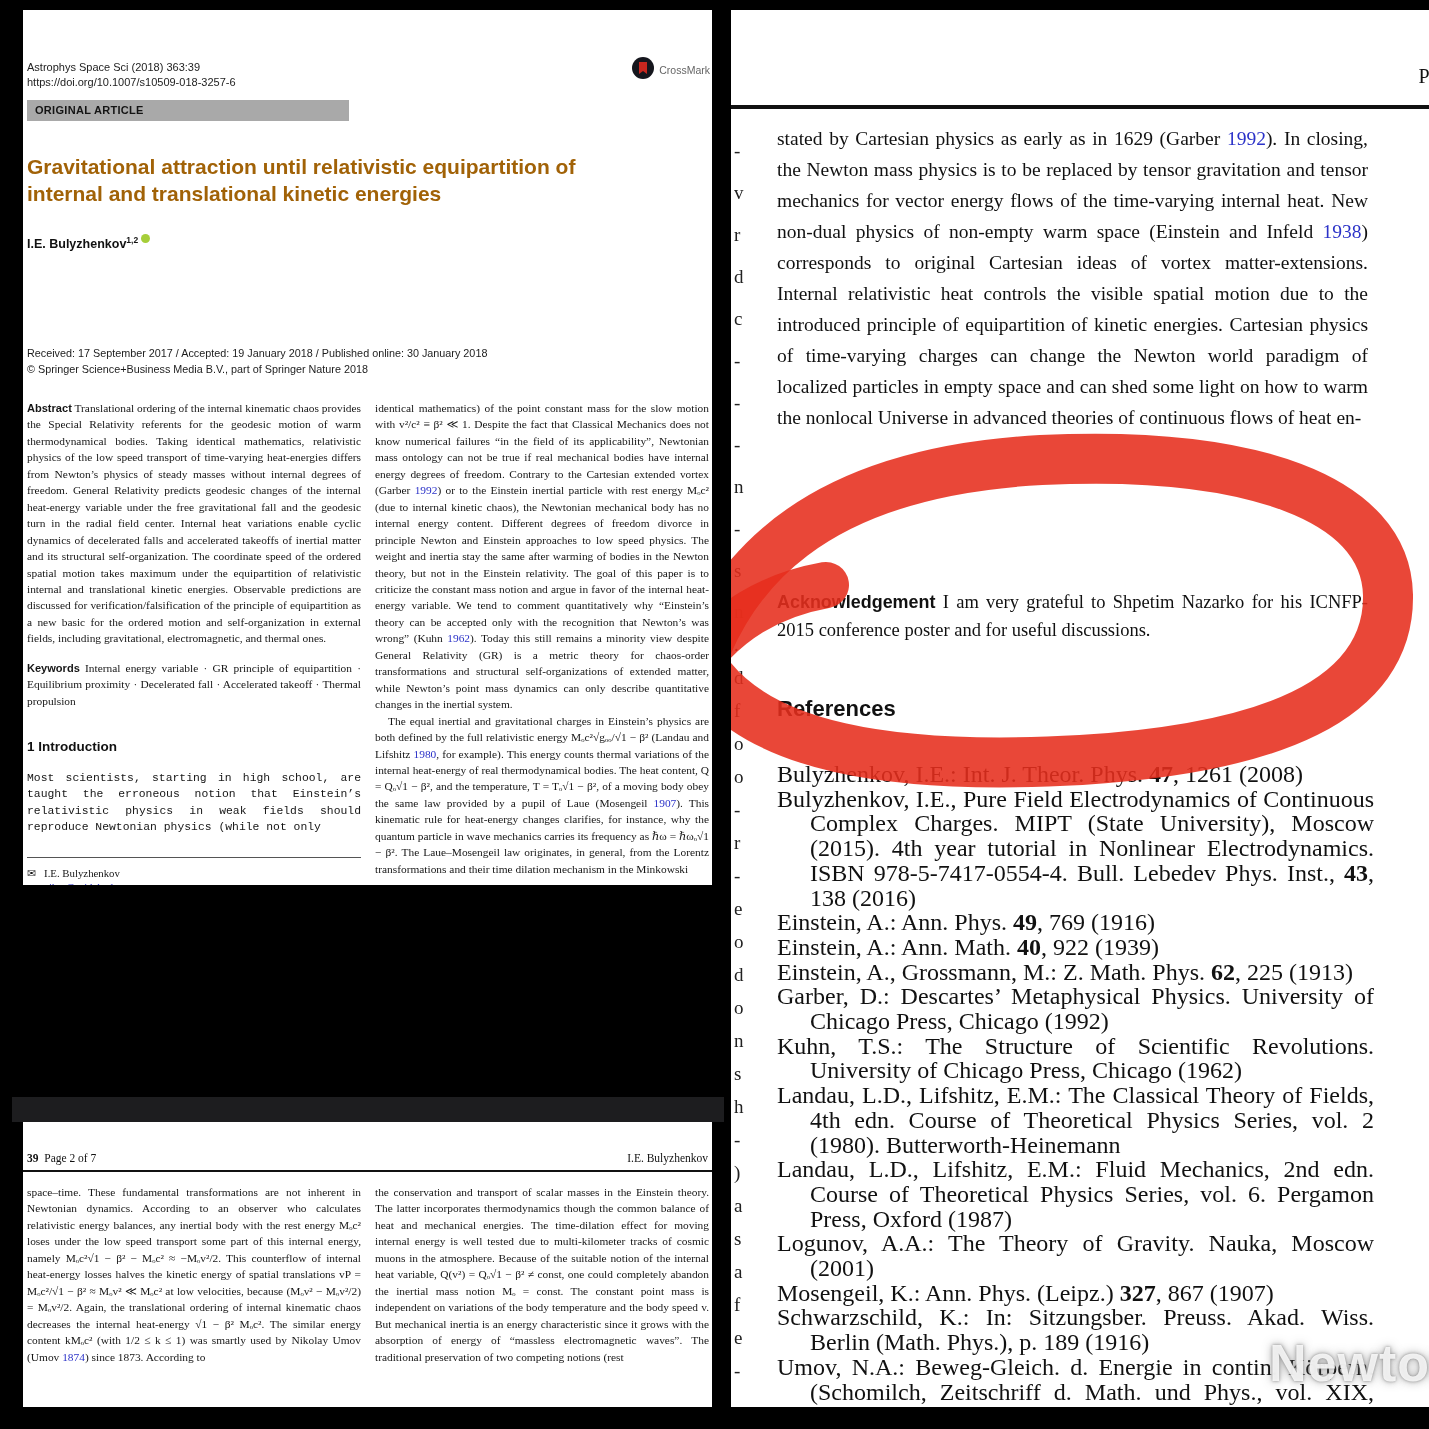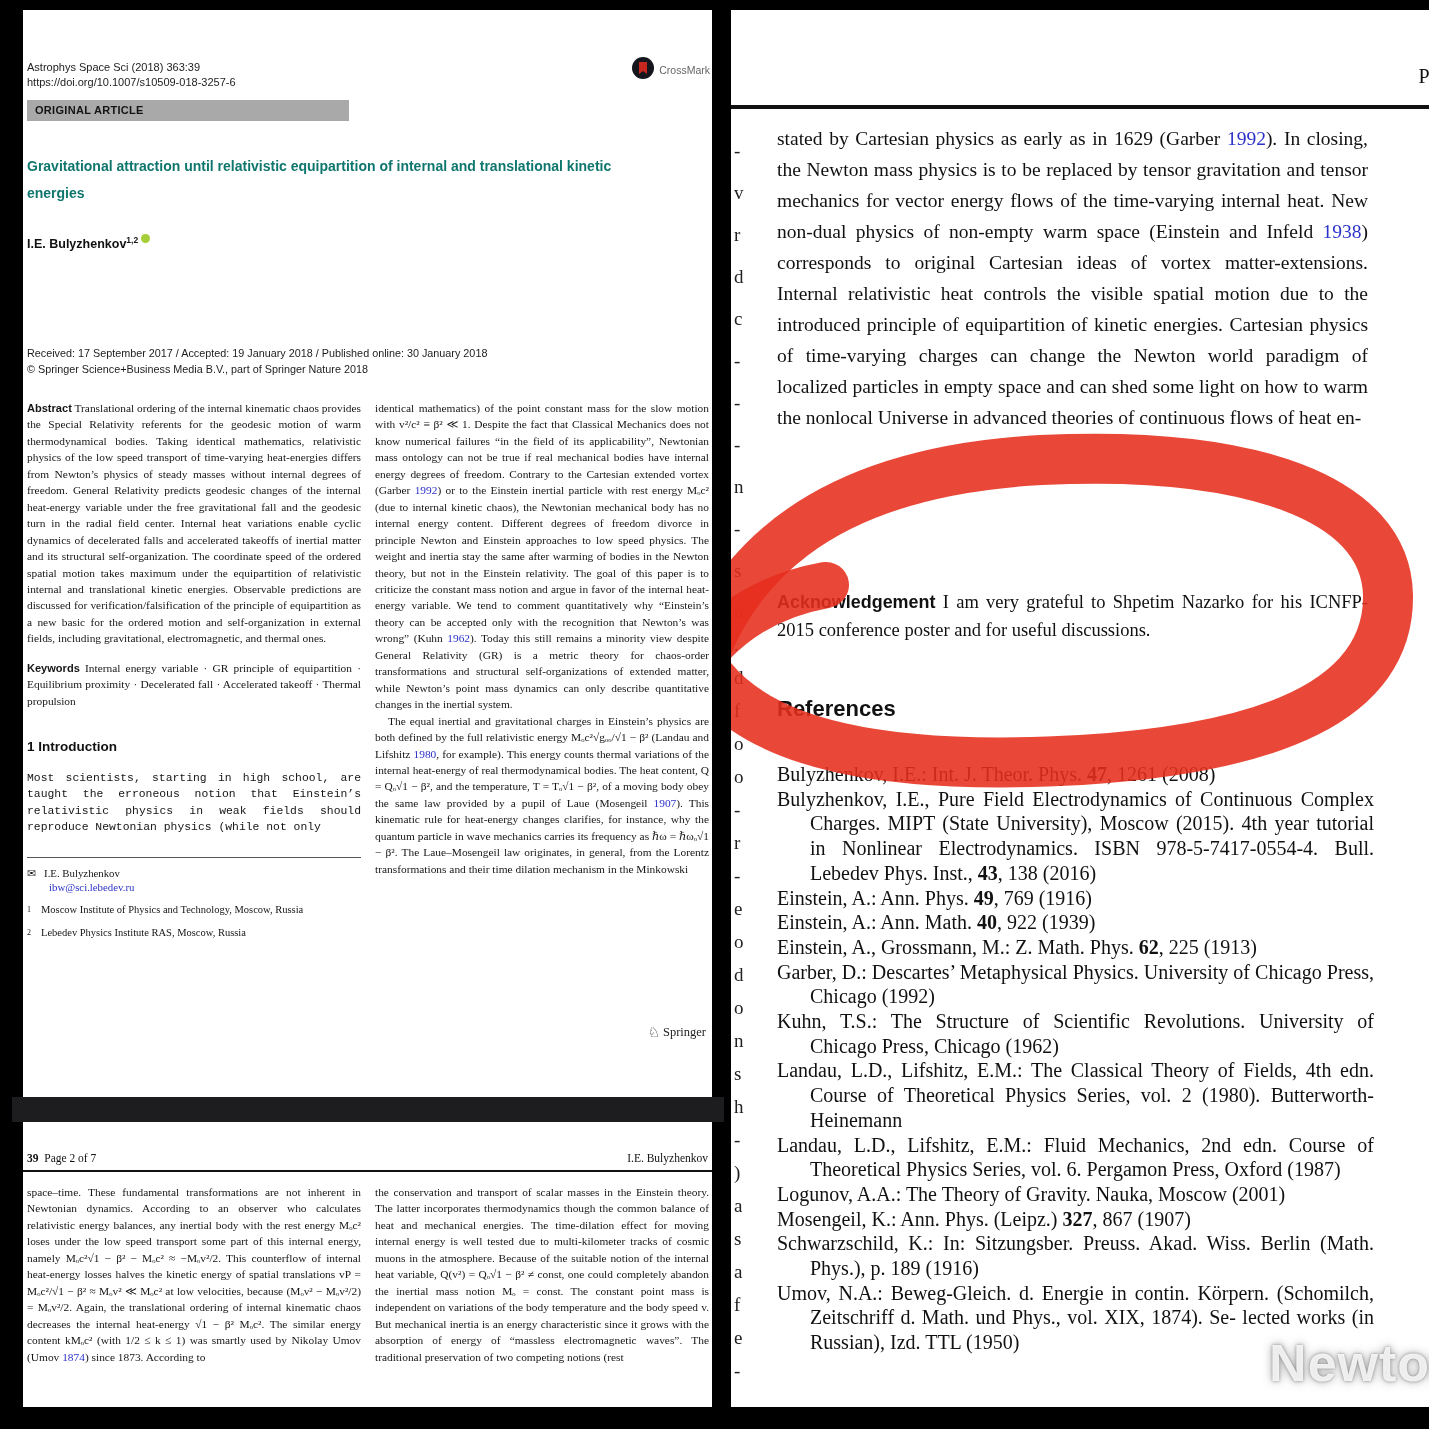--- a/index.html
+++ b/index.html
@@ -1,33 +1,33 @@
 <!DOCTYPE html>
 <html><head>
 <meta charset="utf-8">
 <style>
   * { margin:0; padding:0; box-sizing:border-box; }
   html,body { width:1429px; height:1429px; background:#000; overflow:hidden; position:relative; }
   .sans  { font-family:"Liberation Sans","DejaVu Sans",sans-serif; }
   .serif { font-family:"Liberation Serif","DejaVu Serif",serif; }
   .page { position:absolute; background:#fff; overflow:hidden; }
-  #lp1 { left:23px;  top:10px;   width:689px; height:1087px; }
+  #lp1 { left:23px;  top:10px;   width:689px; height:875px; }
   #lp2 { left:23px;  top:1122px; width:689px; height:285px; }
   #rp  { left:731px; top:10px;   width:826px; height:1397px; }
   #midbar   { position:absolute; left:12px; top:1097px; width:712px; height:25px; background:#1d1d1f; }
   #bottombar{ position:absolute; left:0; top:1407px; width:1429px; height:22px; background:#000; }
 
   
   .journal { position:absolute; left:4px; top:50px; font-size:11px; line-height:15px; color:#222; }
   .crossmark { position:absolute; right:2px; top:47px; display:flex; align-items:center; gap:5px; }
   .crossmark .cm-label { font-size:10.5px; color:#666; }
   .banner { position:absolute; left:4px; top:90px; width:322px; height:21px; background:#a9a9a9;
             color:#141414; font-size:11px; font-weight:bold; line-height:21px; padding-left:8px; letter-spacing:.3px; }
-  .title { position:absolute; left:4px; top:143px; width:620px; font-size:14px; font-weight:bold;
-           line-height:27px; color:#0f766e; }
+  .title { position:absolute; left:4px; top:143px; width:620px; font-size:21px; font-weight:bold;
+           line-height:27px; color:#a16207; }
   .author { position:absolute; left:4px; top:224px; font-size:12.5px; font-weight:bold; color:#111; }
   .author sup { font-size:8.5px; }
   .orcid { display:inline-block; width:9px; height:9px; border-radius:50%; background:#a6ce39; margin-left:3px; vertical-align:super; }
   .received { position:absolute; left:4px; top:336px; font-size:10.8px; line-height:15.5px; color:#1c1c1c; }
   .col { position:absolute; top:390px; font-size:11.4px; line-height:16.45px; color:#151515; text-align:justify; }
   #l1c1 { left:4px; width:334px; }
   #l1c2 { left:352px; width:334px; }
   .col p { text-align:justify; }
   .lbl-sans b { font-family:"Liberation Sans","DejaVu Sans",sans-serif; font-size:.97em; }
   .kw { margin-top:13px; }
@@ -59,21 +59,21 @@
   .rhead b { margin-left:18px; }
   .rrule { position:absolute; left:0; right:0; top:95px; height:4px; background:#111; }
   .sliver { position:absolute; left:3px; width:18px; font-size:19px; color:#222; text-align:left; }
   #sliver1 { top:120px; line-height:42px; }
   #sliver2 { top:585px; line-height:33px; }
   .rbody { position:absolute; left:46px; top:113px; width:591px; font-size:19.5px; line-height:31px;
            color:#111; text-align:justify; }
   .rack { position:absolute; left:46px; top:578px; width:591px; font-size:18.5px; line-height:28px;
           color:#111; text-align:justify; }
   .rrefs-title { position:absolute; left:46px; top:686px; font-size:22px; font-weight:bold; color:#111; }
-  .rrefs { position:absolute; left:46px; top:752px; width:597px; font-size:20px; line-height:24.7px; color:#111; }
+  .rrefs { position:absolute; left:46px; top:752px; width:597px; font-size:24px; line-height:24.7px; color:#111; }
   .ref { padding-left:33px; text-indent:-33px; text-align:justify; margin:0; }
   .redmark { position:absolute; left:0; top:0; width:689px; height:1397px; pointer-events:none; }
   .watermark { position:absolute; right:16px; bottom:14px; font-size:52px; font-weight:bold;
                color:rgba(255,255,255,.85); letter-spacing:1px;
                text-shadow:0 0 3px rgba(130,130,130,.9), 0 0 10px rgba(90,90,90,.55); }
 </style>
 </head>
 <body>
 
 <div class="page" id="lp1">

